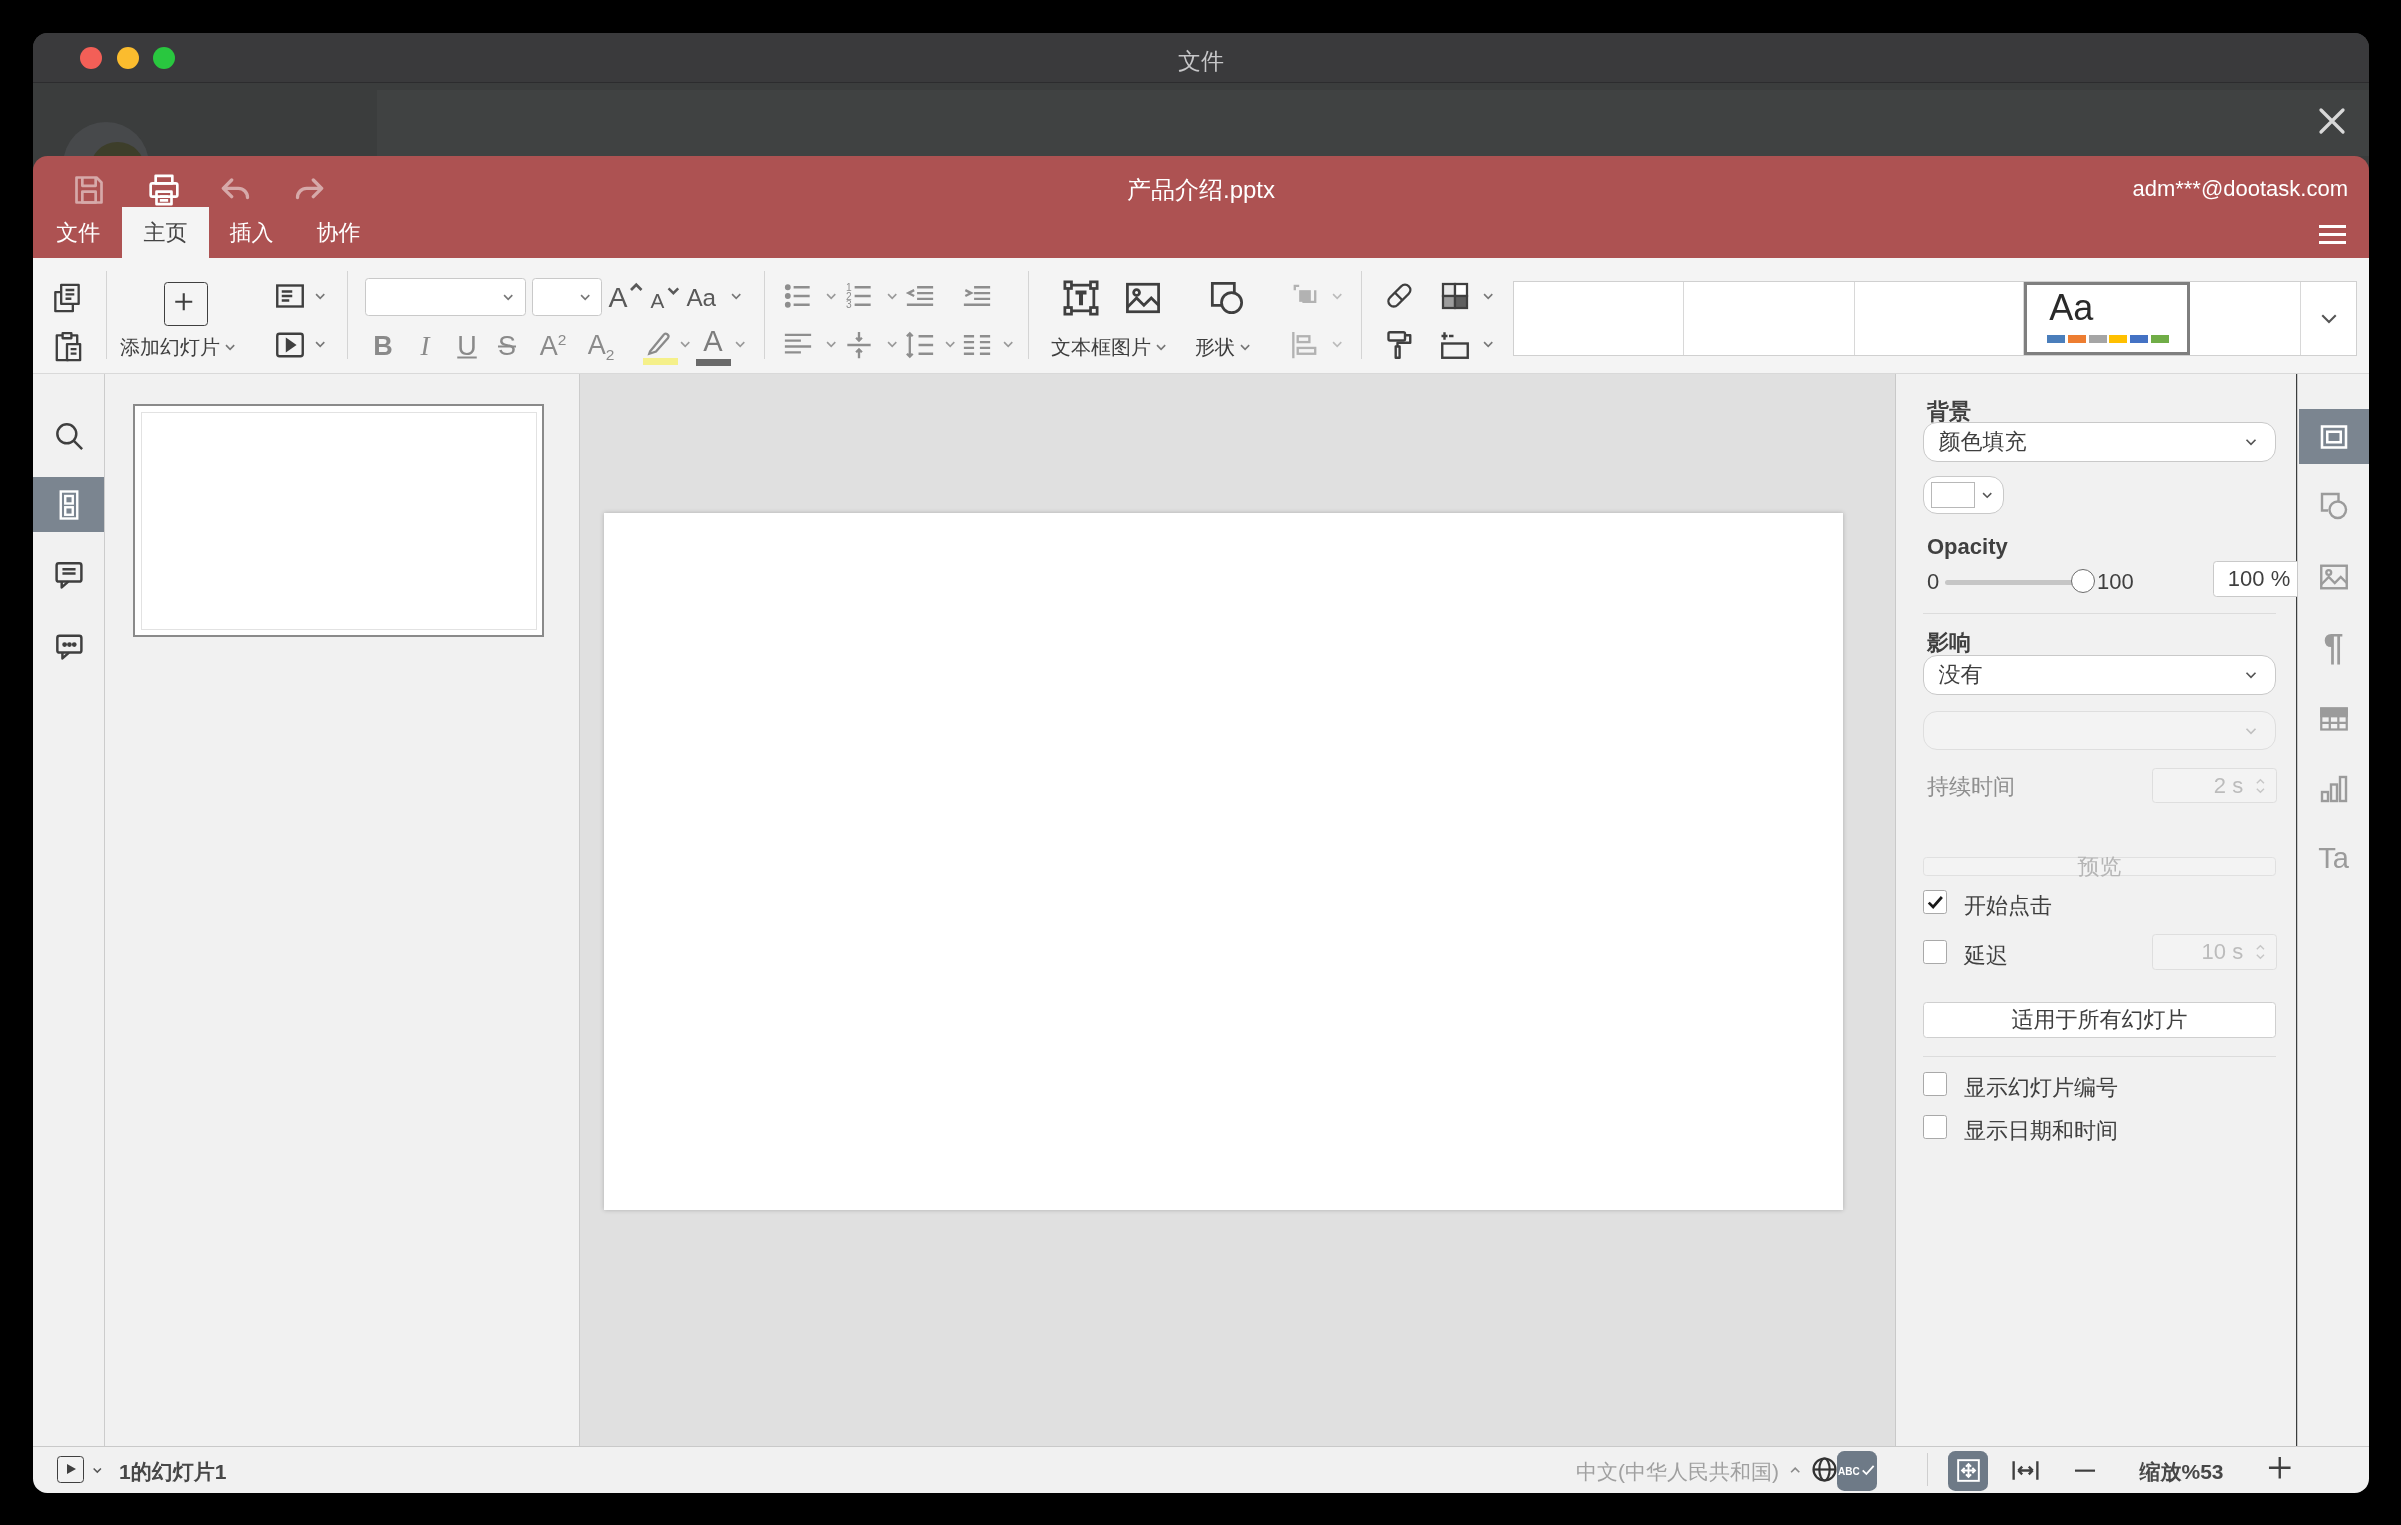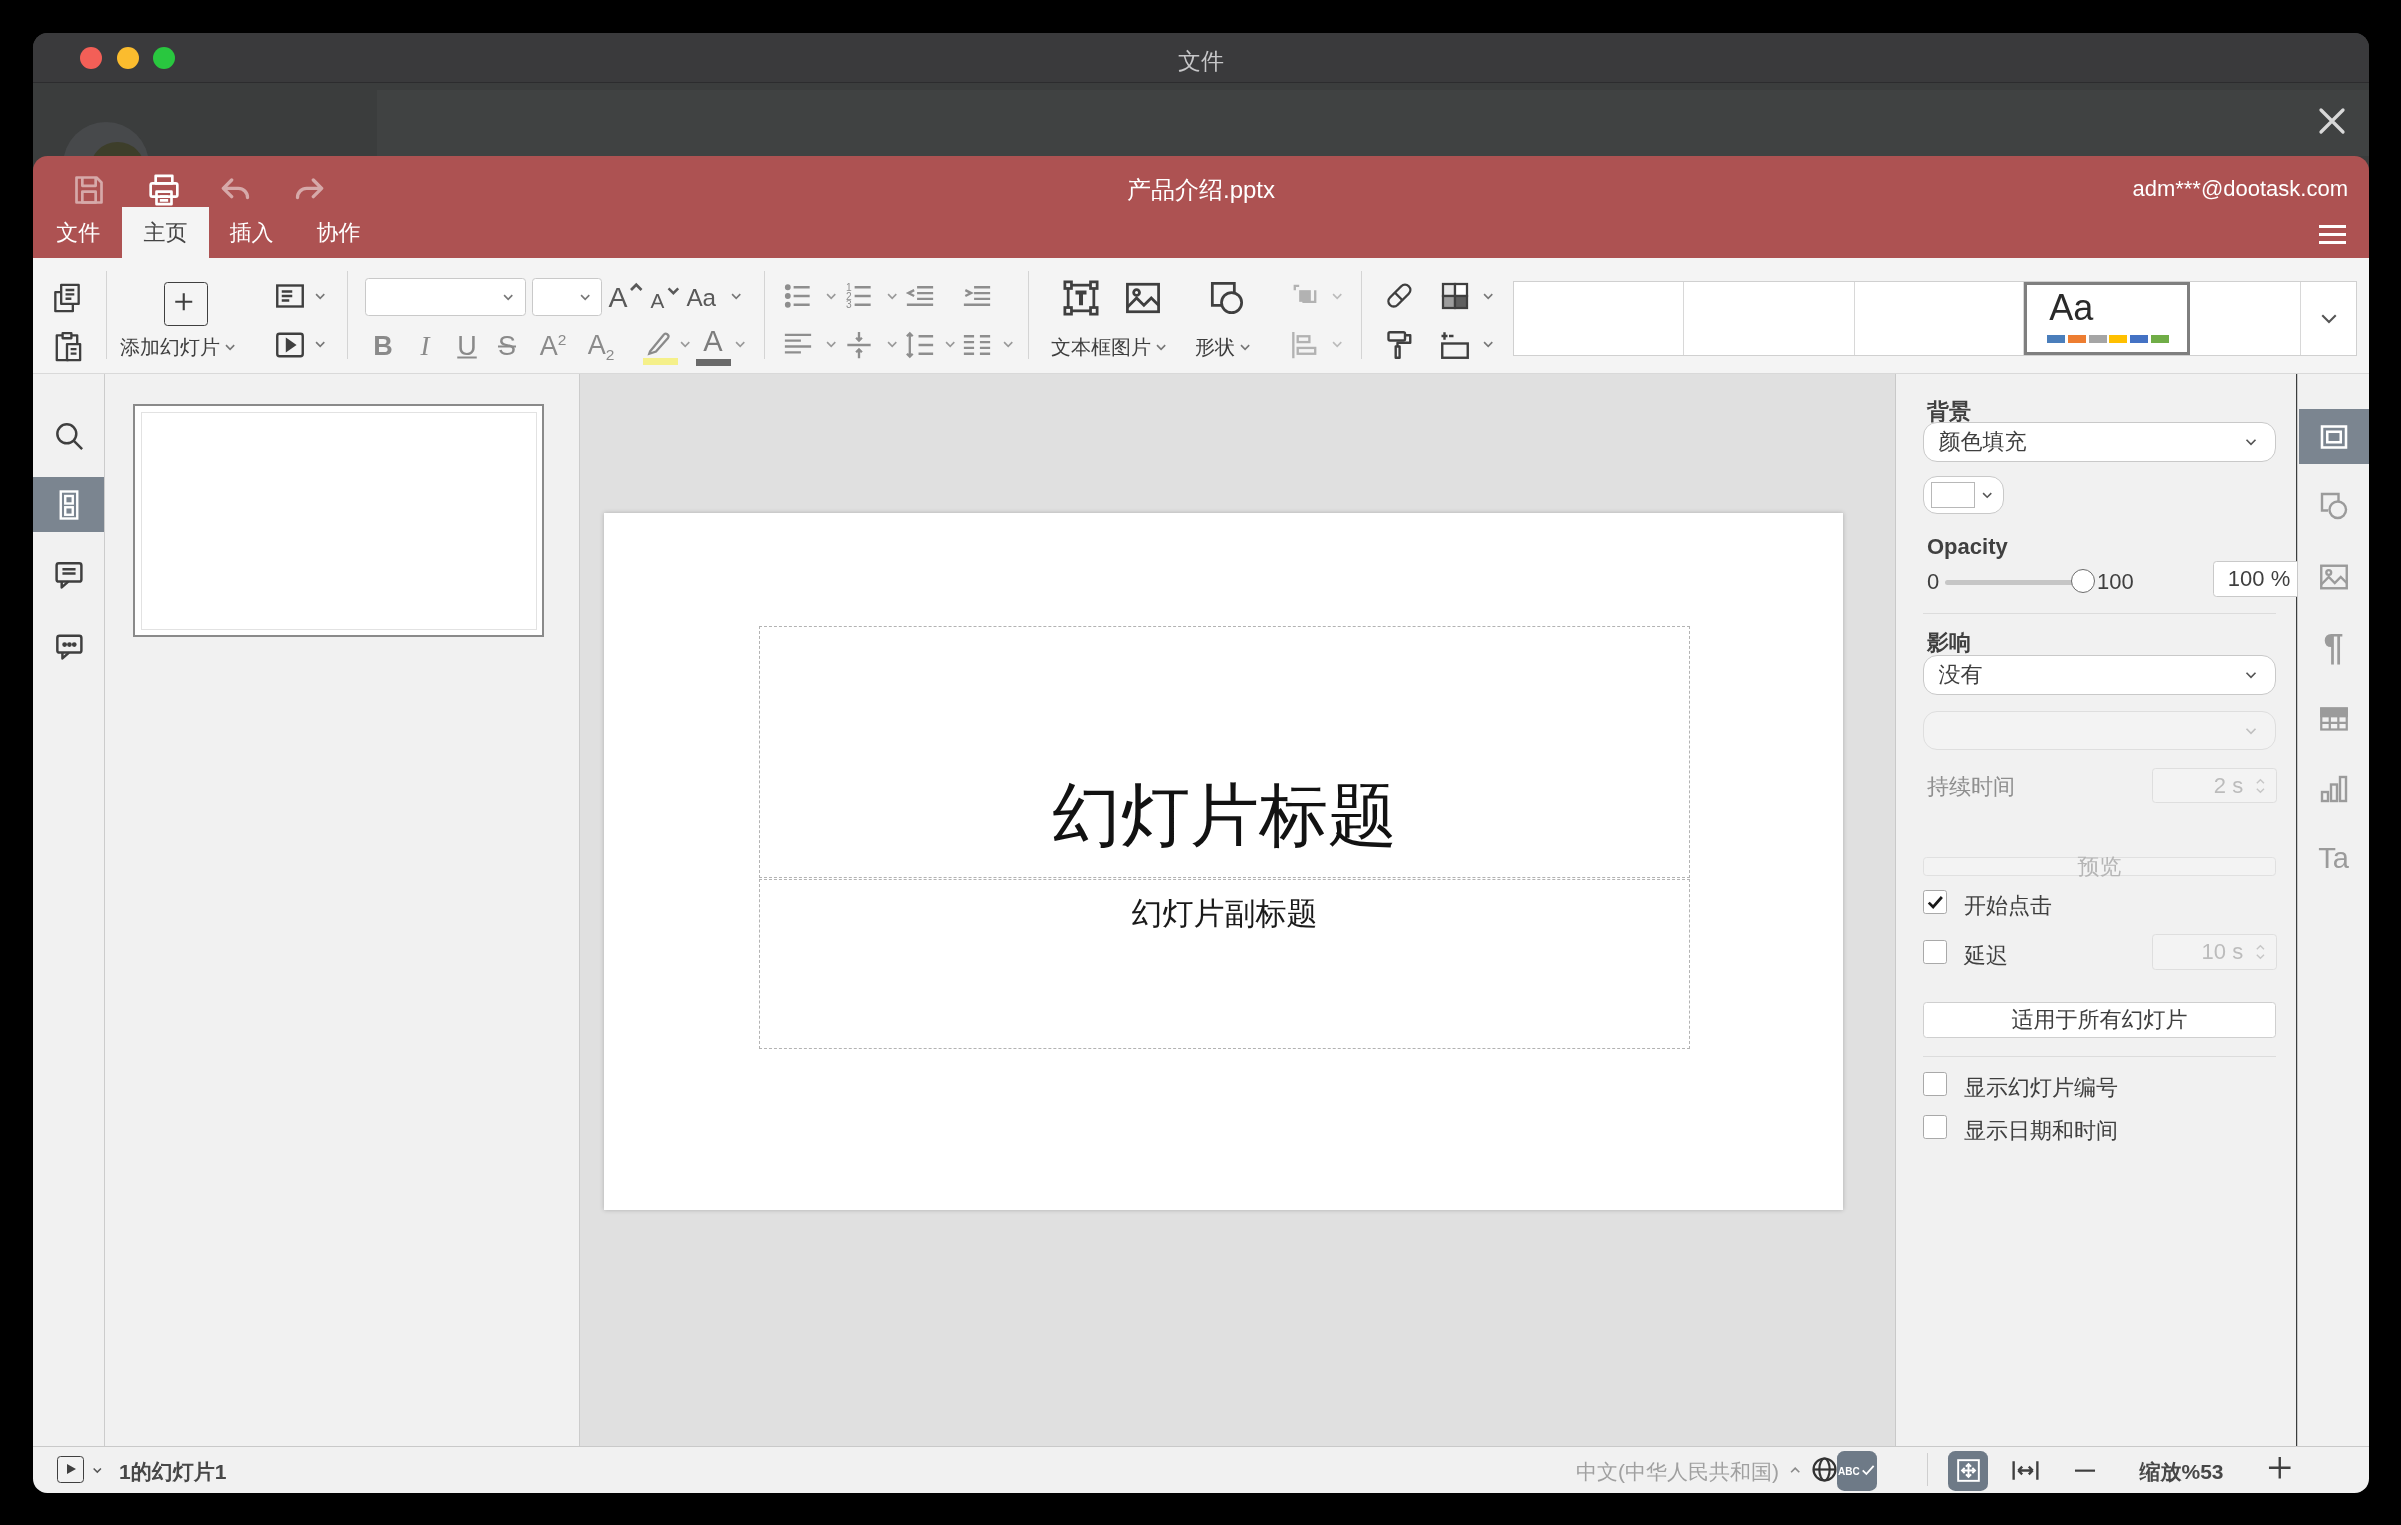--- a/index.html
+++ b/index.html
@@ -458,26 +458,20 @@
 
   <div class="abs thumbs">
     <div class="abs thumb-num" style="left:40px;top:30px;">1</div>
   </div>
   <div class="abs thumb">
         <div class="thumb-inner"></div>
       </div>
 
   <div class="abs canvas"></div>
   <div class="abs slide"></div>
-  <div class="abs ph slide-title">
-        <span>幻灯片标题</span>
-      </div>
-  <div class="abs ph slide-sub">
-        <span>幻灯片副标题</span>
-      </div>
 
   <div class="abs rpanel"></div>
   <div class="abs rlabel" style="left:1894px;top:364px;">背景</div>
   <div class="abs select" style="left:1890px;top:389px;width:353px;height:40px;">
     <span>颜色填充</span>
     <svg width="18" height="18" viewBox="0 0 16 16">
           <path d="M4 6l4 4 4-4" stroke="#555" stroke-width="1.5" fill="none"></path>
         </svg>
   </div>
   <div class="abs select" style="left:1890px;top:443px;width:81px;height:38px;padding:0 7.3px;">

